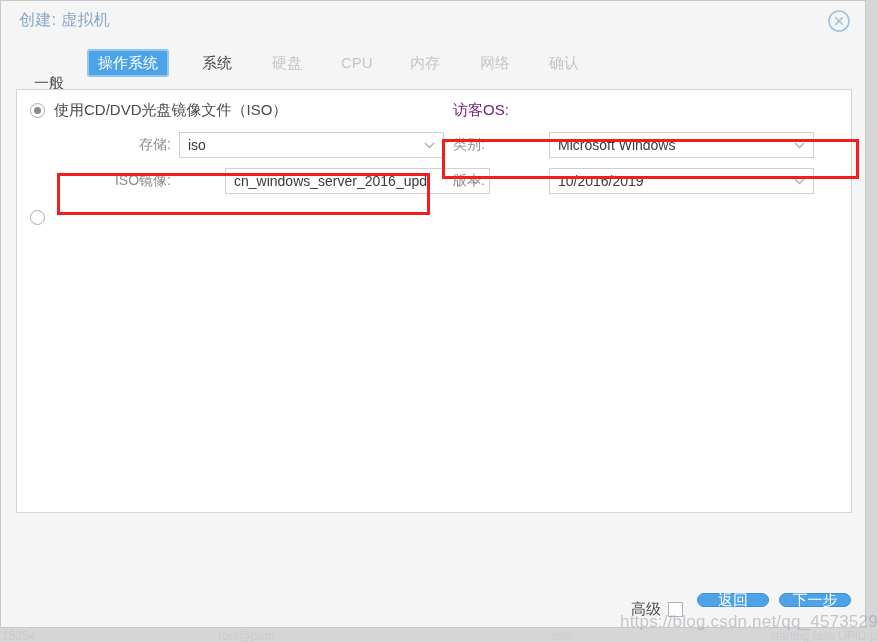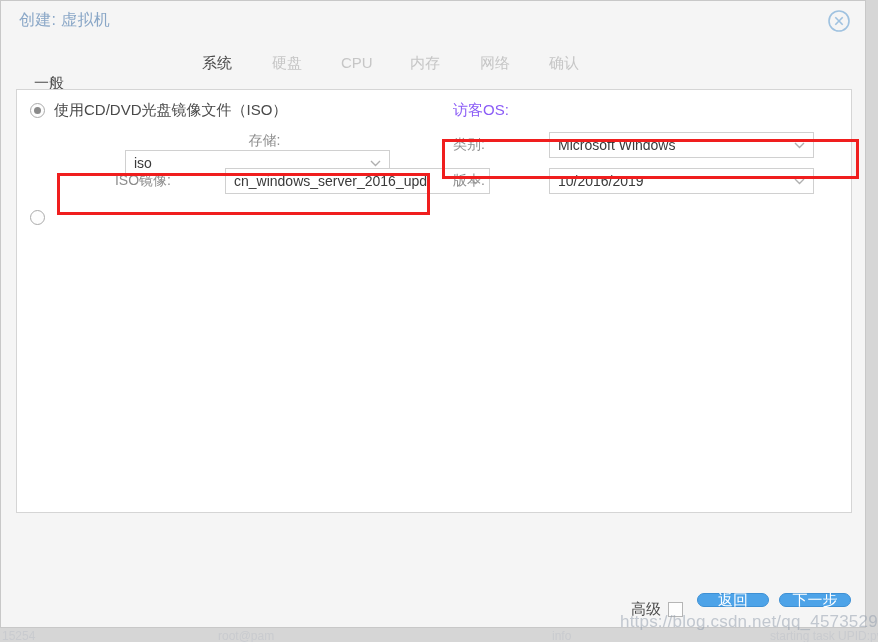--- a/index.html
+++ b/index.html
@@ -262,36 +262,37 @@
       <svg width="24" height="24" viewBox="0 0 24 24">
         <circle cx="12" cy="12" r="10" fill="none" stroke="#9fc2e0" stroke-width="1.6"></circle>
         <line x1="8.3" y1="8.3" x2="15.7" y2="15.7" stroke="#9fc2e0" stroke-width="1.6"></line>
         <line x1="15.7" y1="8.3" x2="8.3" y2="15.7" stroke="#9fc2e0" stroke-width="1.6"></line>
       </svg>
     </div>
   </div>
 
   <div id="tabbar">
     <div class="tab enabled" style="left:24px;margin-top:20px;">一般</div>
+    <div class="tab active" style="left:86px;">操作系统</div>
     <div class="tab enabled" style="left:192px;">系统</div>
     <div class="tab" style="left:262px;">硬盘</div>
     <div class="tab" style="left:331px;">CPU</div>
     <div class="tab" style="left:400px;">内存</div>
     <div class="tab" style="left:470px;">网络</div>
     <div class="tab" style="left:539px;">确认</div>
   </div>
 
   <div id="content-panel">
 
     <div class="radio-row" style="left:13px; top:11px;">
       <span class="radio-outer checked"></span>
       <span class="radio-label">使用CD/DVD光盘镜像文件（ISO）</span>
     </div>
 
-    <div class="form-row" style="left:100px; top:42px;flex-direction:column;">
+    <div class="form-row" style="left:100px; top:42px;">
       <span class="form-label" style="width:54px;">存储:</span>
       <div class="select" style="width:265px; margin-left:8px;">
         <span class="select-value">iso</span>
         <span class="chev">
           <svg width="11" height="7" viewBox="0 0 11 7">
               <path d="M1 1 L5.5 5.5 L10 1" fill="none" stroke="#b0b0b0" stroke-width="1.4"></path>
             </svg>
         </span>
       </div>
     </div>
@@ -306,21 +307,21 @@
             </svg>
         </span>
       </div>
     </div>
 
     <div class="radio-row" style="left:13px; top:120px;">
       <span class="radio-outer"></span>
     </div>
 
 
-    <div style="position:absolute; left:436px; top:11px; font-size:15px; color:#8b5cf6; white-space:nowrap;">访客OS:</div>
+    <div style="position:absolute; left:436px; top:11px; font-size:15px; color:#701a75; white-space:nowrap;">访客OS:</div>
 
     <div class="form-row" style="left:436px; top:42px;">
       <span class="form-label" style="width:96px; text-align:left;">类别:</span>
       <div class="select" style="width:265px;">
         <span class="select-value">Microsoft Windows</span>
         <span class="chev">
           <svg width="11" height="7" viewBox="0 0 11 7">
               <path d="M1 1 L5.5 5.5 L10 1" fill="none" stroke="#b0b0b0" stroke-width="1.4"></path>
             </svg>
         </span>

